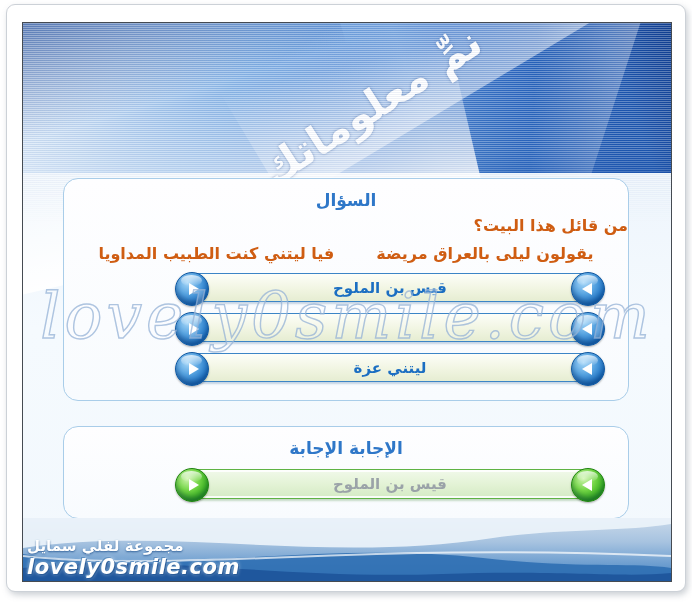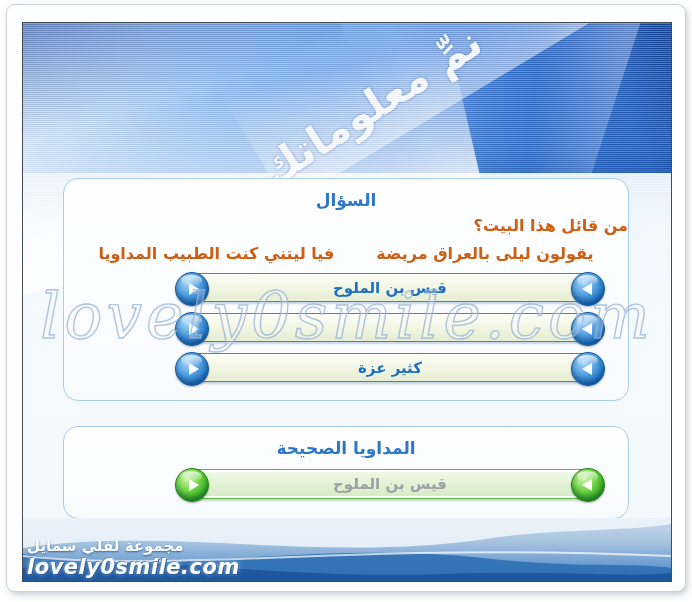--- a/index.html
+++ b/index.html
@@ -194,28 +194,28 @@
         <i class="tri tri-right"></i>
       </span>
     <span class="circle circle-blue cr">
         <i class="tri tri-left"></i>
       </span>
   </div>
   <div class="pill pill-blue opt-3">
     <span class="circle circle-blue cl">
         <i class="tri tri-right"></i>
       </span>
-    <span class="pill-label">كثير عزة</span>
+    <span class="pill-label">ليتني عزة</span>
     <span class="circle circle-blue cr">
         <i class="tri tri-left"></i>
       </span>
   </div>
 
   <div class="panel a-panel">
-    <div class="a-title">المداويا الصحيحة</div>
+    <div class="a-title">الإجابة الإجابة</div>
   </div>
   <div class="pill pill-green ans-pill">
     <span class="circle circle-green cl">
         <i class="tri tri-right"></i>
       </span>
     <span class="pill-label">قيس بن الملوح</span>
     <span class="circle circle-green cr">
         <i class="tri tri-left"></i>
       </span>
   </div>

